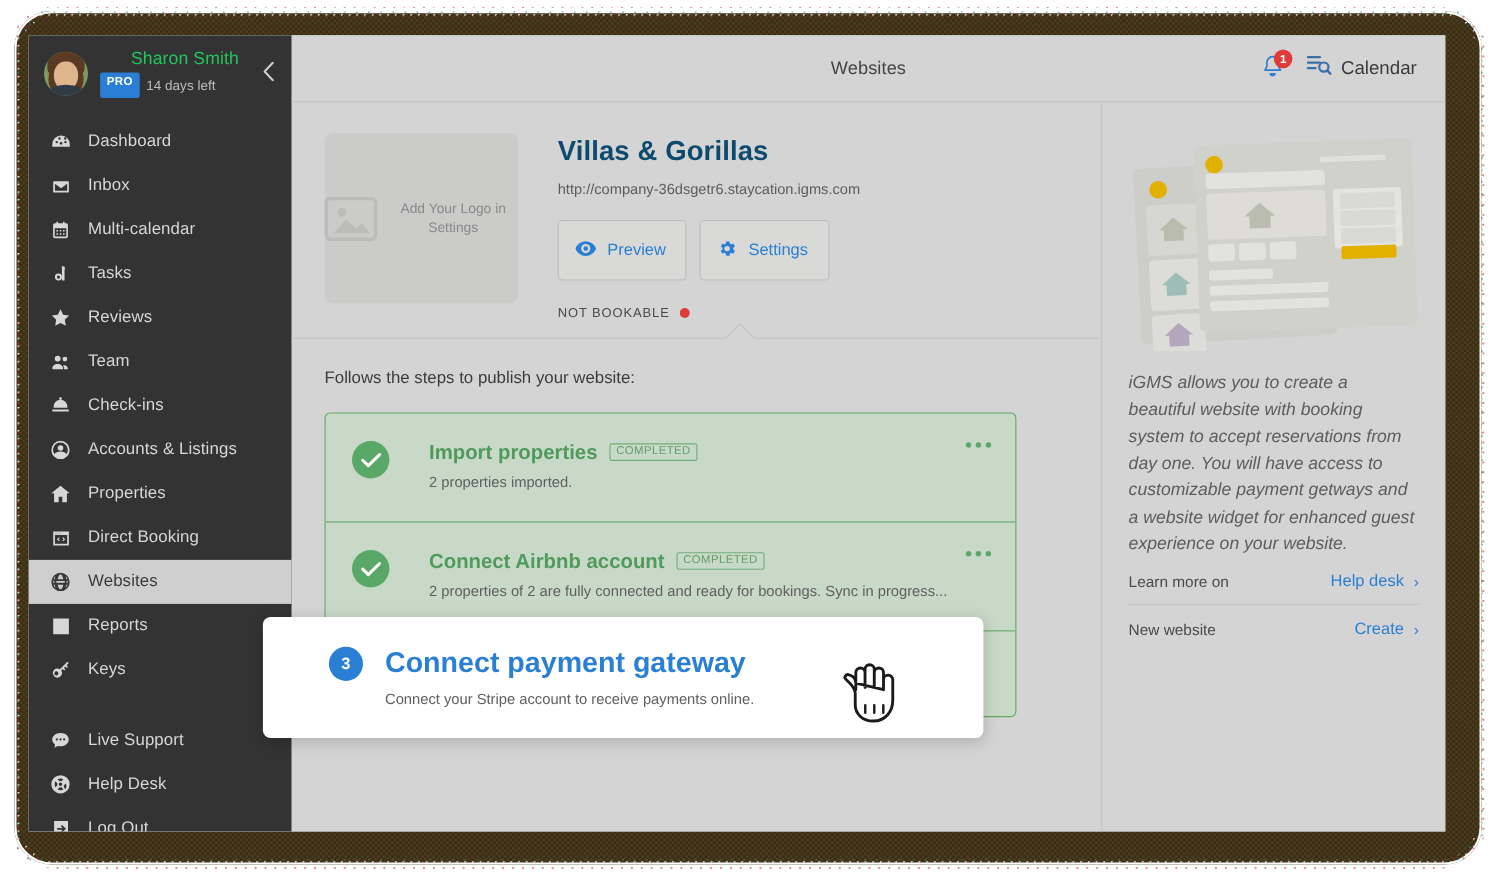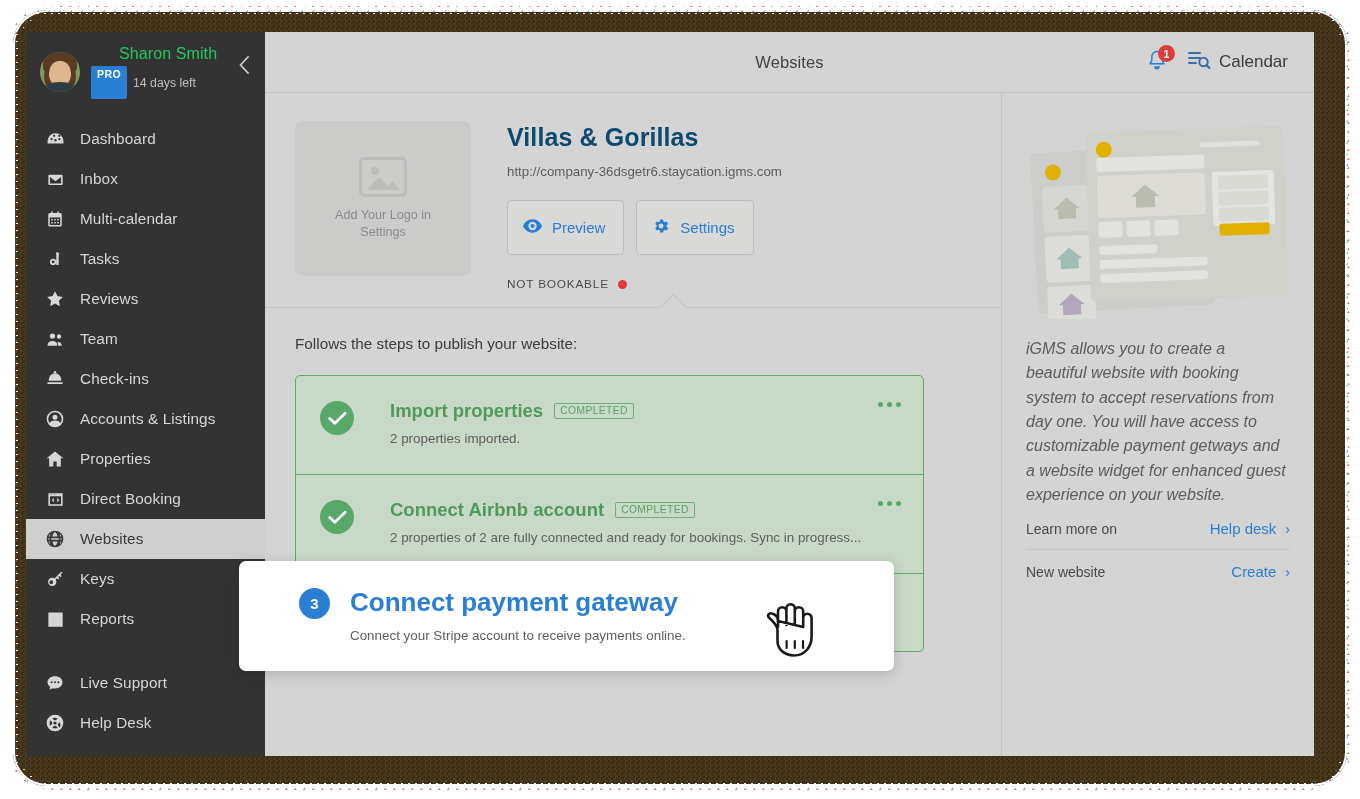--- a/index.html
+++ b/index.html
@@ -92,21 +92,21 @@
   }
   .avatar .body{
     position:absolute;left:50%;bottom:-6px;width:34px;height:16px;
     transform:translateX(-50%);background:#2f3b45;border-radius:50% 50% 0 0;
   }
   .user-meta { display:flex; flex-direction:column; gap:3px; }
   .user-name { font-size: 16px; color:#22c55e; letter-spacing:.1px;margin-left:28px; }
   .user-sub { display:flex; align-items:center; gap:6px; }
   .pro-badge {
     background:#2a7fd4; color:#fff; font-size:10.5px; font-weight:700;
-    padding:2px 6px 19px; border-radius:2px; letter-spacing:.4px;
+    padding:2px 6px 9px; border-radius:2px; letter-spacing:.4px;
   }
   .days-left { font-size:12.3px; color:#bdbdbd; }
   .collapse-btn {
     position:absolute; right:11px; top:23px;
     width:20px; height:20px; cursor:pointer;
     display:flex;align-items:center;justify-content:center;
   }
   .collapse-btn svg { display:block; }
 
   .nav { margin-top: 6px; }
@@ -151,21 +151,21 @@
 
   
   #left-pane { flex:1; min-width:0; display:flex; flex-direction:column; }
   #site-header {
     display:flex; gap:0; padding: 28px 0 0 30px;
     position:relative; height: 215px;
     border-bottom:1px solid #c3c3c3;
   }
   .logo-box {
     width:176px; height:155px; border-radius:8px;
-    background:#cbcbca; display:flex; flex-direction:column;
+    background:#cbcbca; display:flex; flex-direction:row;
     align-items:center; justify-content:center; gap:10px;
     flex:0 0 176px; cursor:pointer;
   }
   .logo-box .ph-icon { width:48px;height:40px; }
   .logo-box .ph-text {
     font-size:12.6px;color:#8a8a8a;text-align:center;line-height:1.35;
     max-width:120px;
   }
   .site-info { padding-left: 36px; padding-top: 2px;}
   .site-name {
@@ -393,34 +393,34 @@
         <span class="ico">
           <svg width="20" height="20" viewBox="0 0 24 24">
               <path d="M12 2a10 10 0 100 20 10 10 0 000-20zm0 2c1.2 0 2.5 2 3 5H9c.5-3 1.8-5 3-5zM6.5 5.6A13 13 0 005.6 9H4.3a8.1 8.1 0 012.2-3.4zM4.1 11h1.3a15 15 0 000 2H4.1a8 8 0 010-2zm.2 4h1.3a13 13 0 00.9 3.4A8.1 8.1 0 014.3 15zM9 15h6c-.5 3-1.8 5-3 5s-2.5-2-3-5zm-1.5-2a13 13 0 010-2h9a13 13 0 010 2h-9zM17.5 5.6A8.1 8.1 0 0119.7 9h-1.3a13 13 0 00-.9-3.4zM18.6 11h1.3a8 8 0 010 2h-1.3a15 15 0 000-2zm-.2 4h1.3a8.1 8.1 0 01-2.2 3.4 13 13 0 00.9-3.4z"></path>
             </svg>
         </span>
         <span>Websites</span>
       </div>
 
       <div class="nav-item">
         <span class="ico">
-          <svg width="20" height="20" viewBox="0 0 24 24">
-              <path d="M19.5 3.2l-8.1 8.1a5 5 0 10 1.4 1.4l1.6-1.6 1.5 1.5 1.4-1.4-1.5-1.5 1.4-1.4 1.5 1.5 1.4-1.4-1.5-1.5 2.3-2.3-1.4-1.4zM7.5 18a2.2 2.2 0 110-4.4 2.2 2.2 0 010 4.4z"></path>
-            </svg>
-        </span>
-        <span>Keys</span>
-      </div>
-
-      <div class="nav-item">
-        <span class="ico">
           <svg width="19" height="19" viewBox="0 0 24 24">
               <path d="M3 3h18v18H3V3zm3 11h2.4v4H6v-4zm4.8-5h2.4v9h-2.4V9zm4.8 3H18v6h-2.4v-6z"></path>
             </svg>
         </span>
         <span>Reports</span>
+      </div>
+
+      <div class="nav-item">
+        <span class="ico">
+          <svg width="20" height="20" viewBox="0 0 24 24">
+              <path d="M19.5 3.2l-8.1 8.1a5 5 0 10 1.4 1.4l1.6-1.6 1.5 1.5 1.4-1.4-1.5-1.5 1.4-1.4 1.5 1.5 1.4-1.4-1.5-1.5 2.3-2.3-1.4-1.4zM7.5 18a2.2 2.2 0 110-4.4 2.2 2.2 0 010 4.4z"></path>
+            </svg>
+        </span>
+        <span>Keys</span>
       </div>
 
       <div class="nav-gap"></div>
 
       <div class="nav-item">
         <span class="ico">
           <svg width="20" height="20" viewBox="0 0 24 24">
               <path d="M12 4C6.9 4 3 7.2 3 11.2c0 2.2 1.2 4.1 3.1 5.4L5.4 20l3.6-1.7c.95.2 1.95.3 3 .3 5.1 0 9-3.2 9-7.4S17.1 4 12 4zM8 12.3a1.2 1.2 0 110-2.4 1.2 1.2 0 010 2.4zm4 0a1.2 1.2 0 110-2.4 1.2 1.2 0 010 2.4zm4 0a1.2 1.2 0 110-2.4 1.2 1.2 0 010 2.4z"></path>
             </svg>
         </span>

